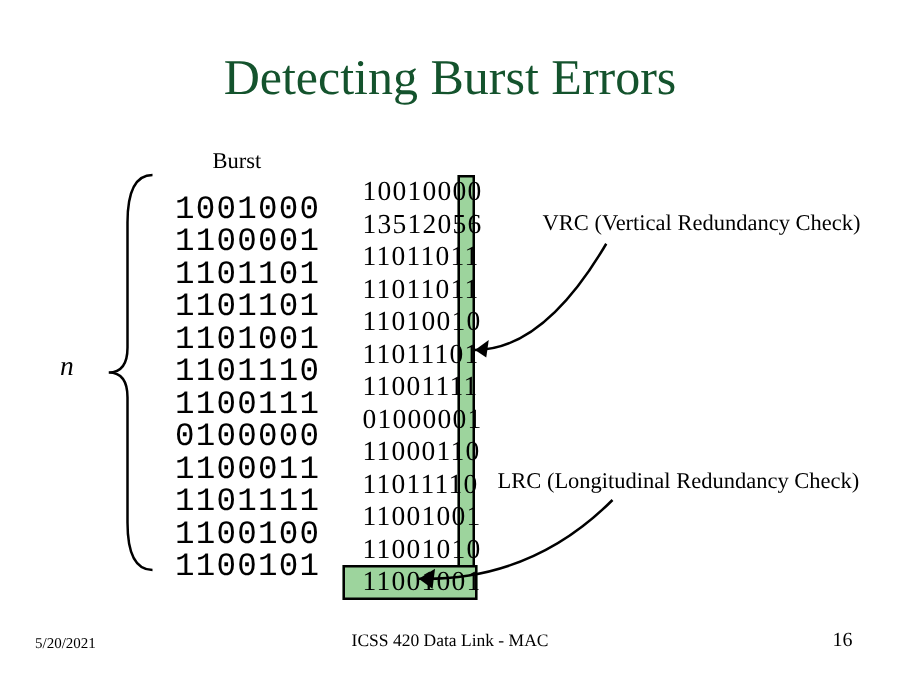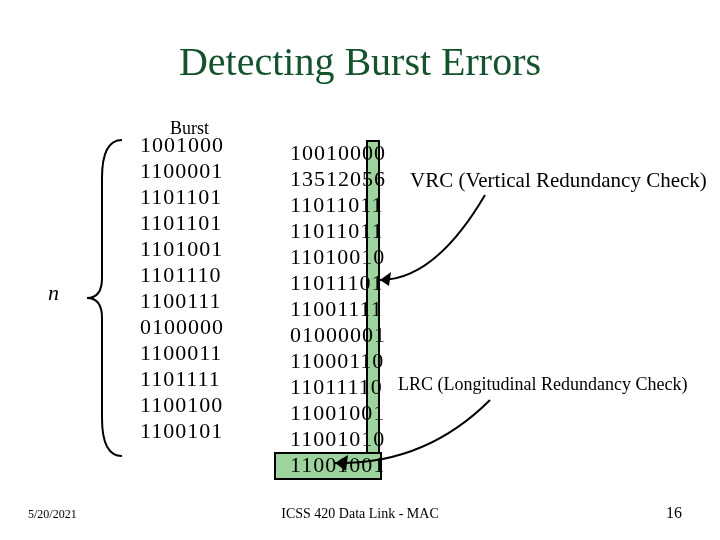--- a/index.html
+++ b/index.html
@@ -37,24 +37,24 @@
   }
   .brace {
     position: absolute;
     top: 138px;
     left: 82px;
     width: 50px;
     height: 320px;
   }
   .col1 {
     position: absolute;
-    top: 132px;
+    top: 154px;
     left: 140px;
-    font-family: Liberation Serif, serif;
-    font-size: 22px;
+    font-family: Liberation Mono, monospace;
+    font-size: 26px;
     line-height: 26px;
     letter-spacing: 1px;
     white-space: pre;
   }
   .col2 {
     position: absolute;
     top: 140px;
     left: 290px;
     font-family: "Times New Roman", serif;
     font-size: 22px;
@@ -76,22 +76,22 @@
     top: 452px;
     left: 274px;
     width: 108px;
     height: 28px;
     background: #9dd49d;
     border: 2px solid #000;
   }
   .vrc-text {
     position: absolute;
     top: 168px;
-    left: 410px;
-    font-size: 21px;
+    left: 434px;
+    font-size: 18px;
   }
   .lrc-text {
     position: absolute;
     top: 374px;
     left: 398px;
     font-size: 18px;
     text-align: center;
   }
   .footer-date { position: absolute; bottom: 18px; left: 28px; font-size: 12px; }
   .footer-center { position: absolute; bottom: 18px; left: 0; width: 100%; text-align: center; font-size: 14px; }

